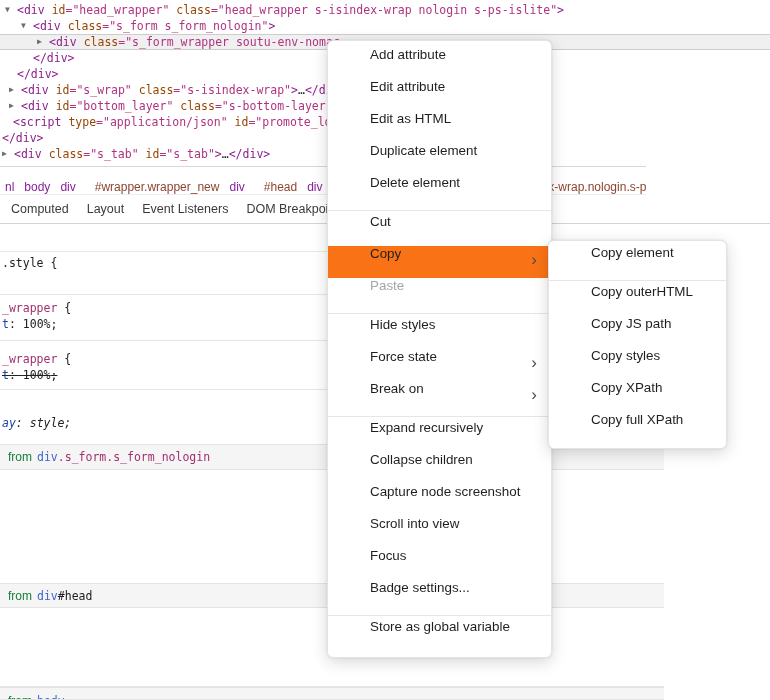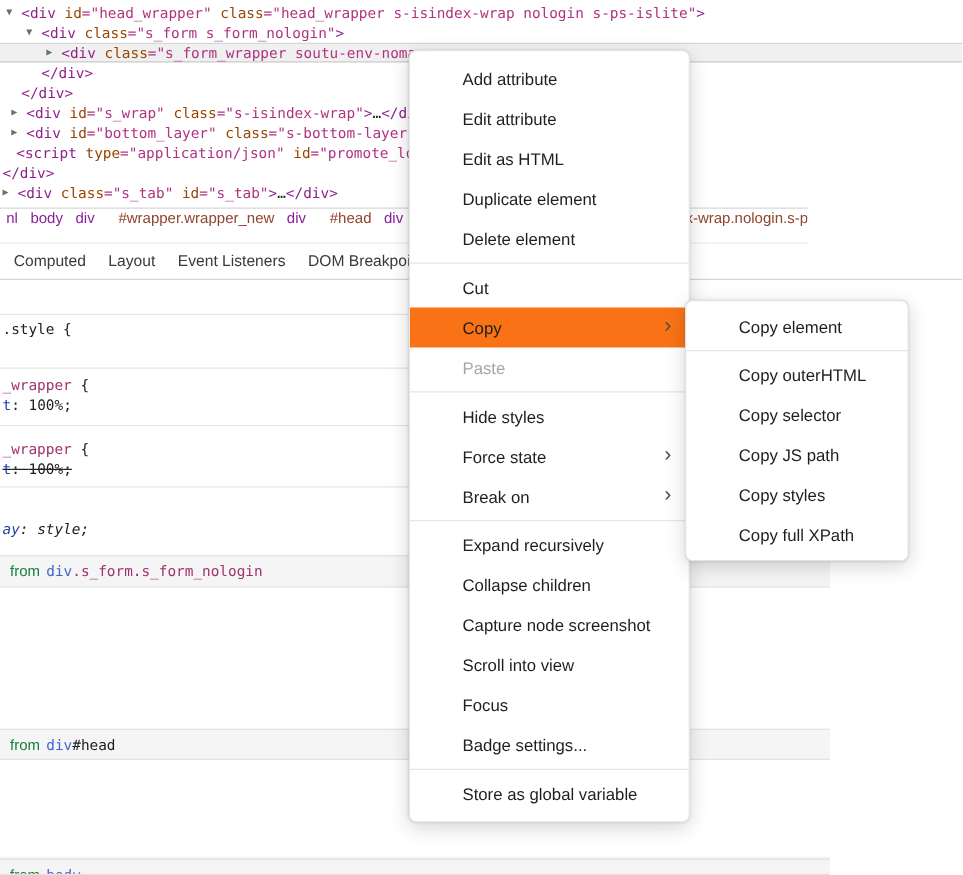--- a/index.html
+++ b/index.html
@@ -15,21 +15,21 @@
   .arrow{position:absolute;top:0;font-size:8px;color:#6e6e6e;line-height:16px;}
   .code-text{display:inline-block;}
   .tk-tag{color:#8e1f8b;}
   .tk-attr{color:#994500;}
   .tk-val{color:#b03380;}
   .tk-plain,.tk-ellipsis{color:#202124;}
 
   
   #crumbs{position:absolute;left:0;top:166px;width:646px;height:29px;box-sizing:border-box;
           border-top:1px solid #d8d8d8;border-bottom:1px solid #ededed;
-          display:flex;align-items:flex-start;overflow:hidden;white-space:nowrap;font-size:12px;}
+          display:flex;align-items:flex-end;overflow:hidden;white-space:nowrap;font-size:12px;}
   .crumb{padding:0 5px;flex:0 0 auto;}
   .bc-tag{color:#8a1f9c;} .bc-sel{color:#8f4430;margin-left:19px;} .bc-tagsel{color:#8a1f9c;}
 
   
   #tabs{position:absolute;left:0;top:195px;width:770px;height:29px;box-sizing:border-box;
         border-bottom:1px solid #d4d4d4;display:flex;align-items:center;font-size:12.5px;color:#3a3a3a;padding-left:2px;}
   .tab{padding:0 9px;flex:0 0 auto;}
 
   
   #styles-area{position:absolute;left:0;top:224px;width:664px;height:476px;overflow:hidden;}
@@ -52,21 +52,21 @@
   .tk-lt{color:#3e64d0;} .tk-lc{color:#a03070;} .tk-ld{color:#202124;}
   #right-gray-strip{position:absolute;left:690px;top:29px;width:80px;height:28px;
                     background:#f1f1f1;border-bottom:1px solid #e2e2e2;}
 
   
   .menu{position:absolute;background:#fff;border:1px solid #e4e4e4;border-radius:6px;
         box-shadow:0 4px 16px rgba(0,0,0,0.16), 0 0 2px rgba(0,0,0,0.12);
         padding:6px 0;box-sizing:border-box;font-size:13.4px;color:#1f1f1f;}
   #ctx-menu{left:327px;top:40px;width:225px;z-index:20;}
   #ctx-submenu{left:548px;top:240px;width:179px;z-index:21;padding:4px 0;}
-  .menu-item{height:32px;display:flex;align-items:center;padding:0 16px 0 42px;position:relative;white-space:nowrap;}
+  .menu-item{height:32px;display:flex;align-items:flex-start;padding:0 16px 0 42px;position:relative;white-space:nowrap;}
   .menu-item.highlighted{background:#f97316;}
   .menu-item.disabled{color:#a6a6a6;}
   .menu-sep{height:1px;background:#e6e6e6;margin:3px 0;}
   .chev{position:absolute;right:14px;top:50%;transform:translateY(-58%);font-size:17px;color:#4d4d4d;}
 </style>
 </head>
 <body>
 
 <div id="app">
 
@@ -192,26 +192,26 @@
     </div>
   <div id="ctx-submenu" class="menu">
       <div class="menu-item">
         <span>Copy element</span>
       </div>
       <div class="menu-sep"></div>
       <div class="menu-item">
         <span>Copy outerHTML</span>
       </div>
       <div class="menu-item">
-        <span>Copy selector</span>
-      </div>
-      <div class="menu-item">
         <span>Copy JS path</span>
       </div>
       <div class="menu-item">
         <span>Copy styles</span>
       </div>
       <div class="menu-item">
+        <span>Copy XPath</span>
+      </div>
+      <div class="menu-item">
         <span>Copy full XPath</span>
       </div>
     </div>
 
 </div>
 
 </body></html>

